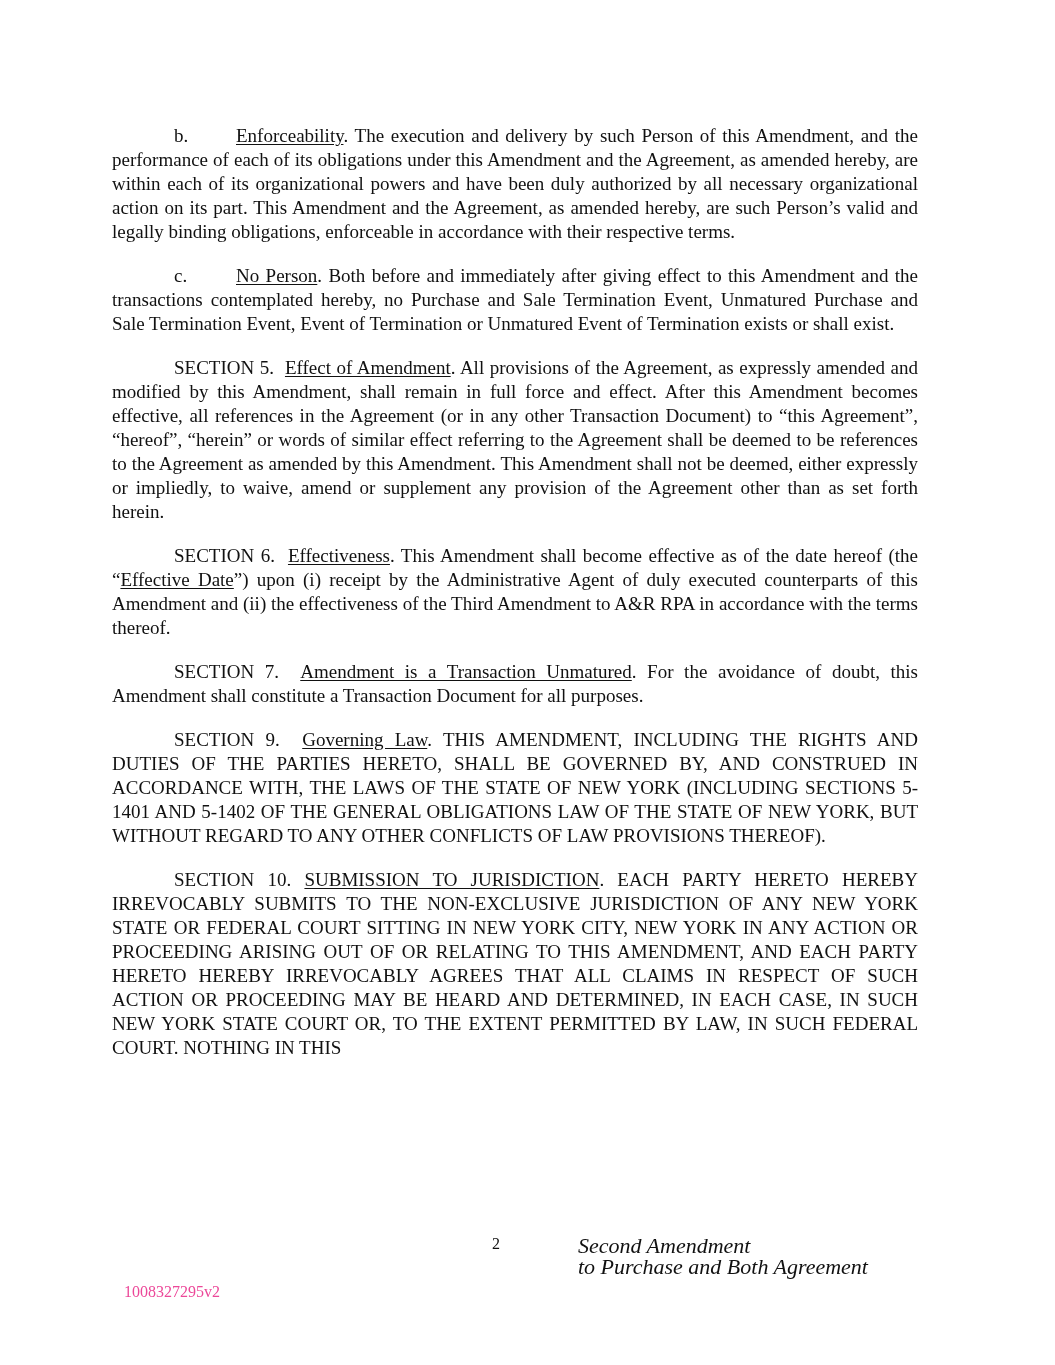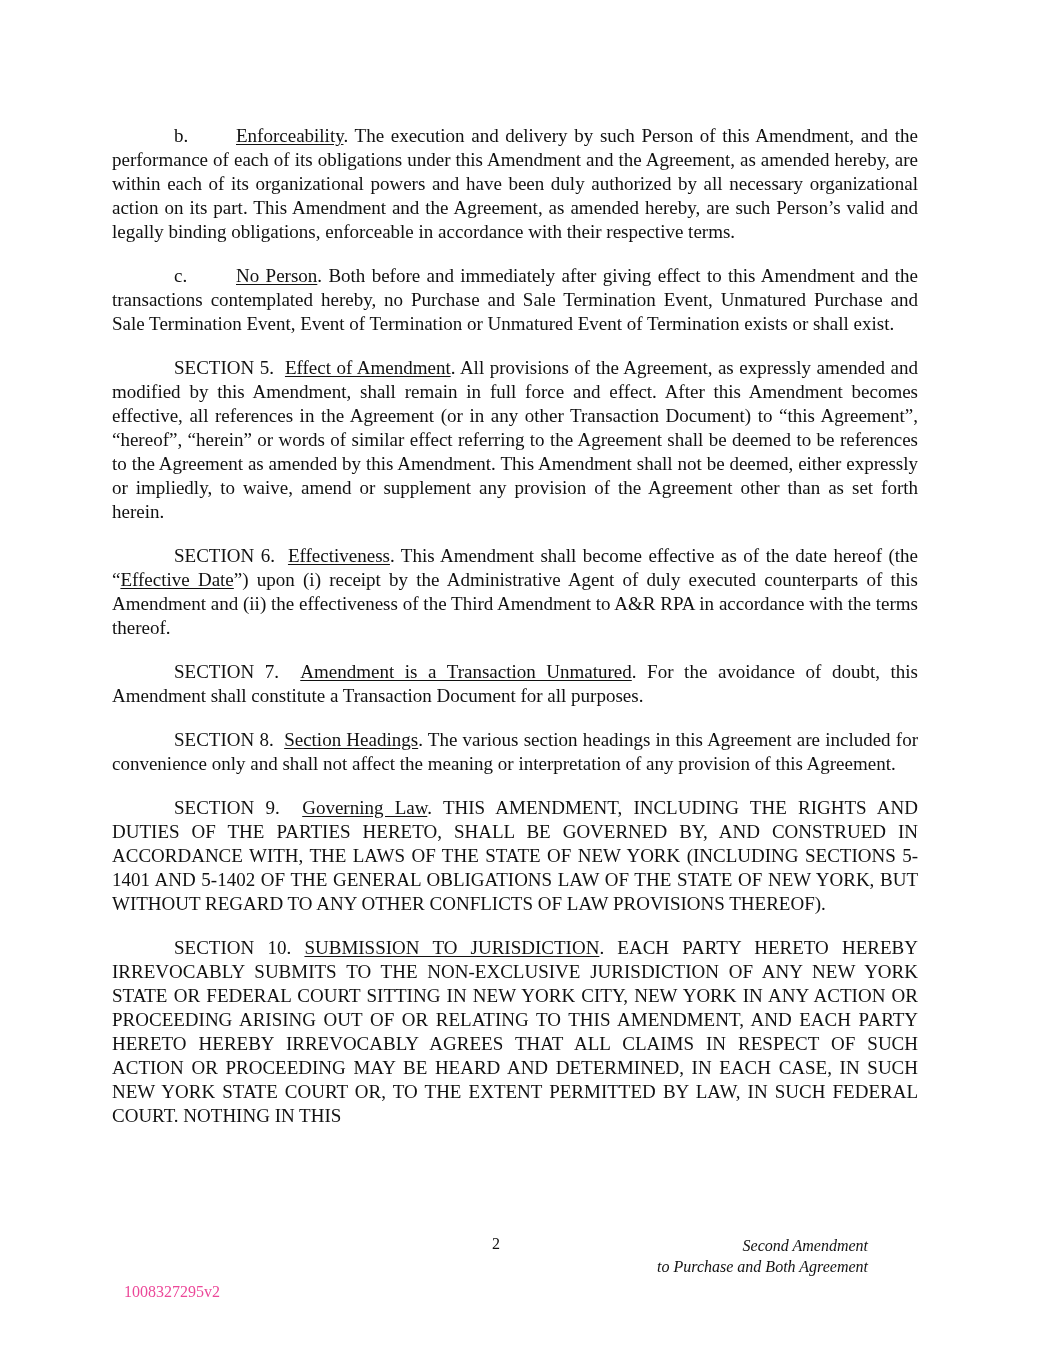--- a/index.html
+++ b/index.html
@@ -10,22 +10,22 @@
       color: #111111;
     }
     .para { margin: 0 0 20px 0; text-align: justify; text-indent: 62px; }
     .para .u { text-decoration: underline; text-underline-offset: 2px; }
     .lbl { display: inline-block; width: 62px; text-indent: 0; }
     .footer-num {
       position: absolute; left: 492px; top: 1235px;
       font-family: "Liberation Serif", serif; font-size: 16px; color: #111;
     }
     .footer-title {
-      position: absolute; right: 187px; top: 1235px; text-align: right;
-      font-family: "Liberation Serif", serif; font-size: 16px; font-style: italic; line-height: 21px; color: #111;
+      position: absolute; right: 187px; top: 1235px; 
+      font-family: "Liberation Serif", serif; font-size: 22px; font-style: italic; line-height: 21px; color: #111;
     }
     .doc-id {
       position: absolute; left: 124px; top: 1283px;
       font-family: "Liberation Serif", serif; font-size: 16px; color: #ec4899;
     }
   </style>
 </head>
 <body>
 
 <div class="page">
@@ -33,21 +33,20 @@
   <p class="para"><span class="lbl">b.</span><span class="u">Enforceability</span><span>.  The execution and delivery by such Person of this Amendment, and the performance of each of its obligations under this Amendment and the Agreement, as amended hereby, are within each of its organizational powers and have been duly authorized by all necessary organizational action on its part.  This Amendment and the Agreement, as amended hereby, are such Person’s valid and legally binding obligations, enforceable in accordance with their respective terms.</span></p>
 
   <p class="para"><span class="lbl">c.</span><span class="u">No Person</span><span>.  Both before and immediately after giving effect to this Amendment and the transactions contemplated hereby, no Purchase and Sale Termination Event, Unmatured Purchase and Sale Termination Event, Event of Termination or Unmatured Event of Termination exists or shall exist.</span></p>
 
   <p class="para"><span>SECTION 5.</span>&nbsp;&nbsp;<span class="u">Effect of Amendment</span><span>.  All provisions of the Agreement, as expressly amended and modified by this Amendment, shall remain in full force and effect.  After this Amendment becomes effective, all references in the Agreement (or in any other Transaction Document) to “this Agreement”, “hereof”, “herein” or words of similar effect referring to the Agreement shall be deemed to be references to the Agreement as amended by this Amendment.  This Amendment shall not be deemed, either expressly or impliedly, to waive, amend or supplement any provision of the Agreement other than as set forth herein.</span></p>
 
   <p class="para"><span>SECTION 6.</span>&nbsp;&nbsp;<span class="u">Effectiveness</span><span>.  This Amendment shall become effective as of the date hereof (the “</span><span class="u">Effective Date</span><span>”) upon (i) receipt by the Administrative Agent of duly executed counterparts of this Amendment and (ii) the effectiveness of the Third Amendment to A&amp;R RPA in accordance with the terms thereof.</span></p>
 
   <p class="para"><span>SECTION 7.</span>&nbsp;&nbsp;<span class="u">Amendment is a Transaction Unmatured</span><span>.  For the avoidance of doubt, this Amendment shall constitute a Transaction Document for all purposes.</span></p>
 
-  <p class="para"><span>SECTION 8.</span>&nbsp;&nbsp;<span class="u">Section Headings</span><span>.  The various section headings in this Agreement are included for convenience only and shall not affect the meaning or interpretation of any provision of this Agreement.</span></p>
 
   <p class="para"><span>SECTION 9.</span>&nbsp;&nbsp;<span class="u">Governing Law</span><span>.  THIS AMENDMENT, INCLUDING THE RIGHTS AND DUTIES OF THE PARTIES HERETO, SHALL BE GOVERNED BY, AND CONSTRUED IN ACCORDANCE WITH, THE LAWS OF THE STATE OF NEW YORK (INCLUDING SECTIONS 5-1401 AND 5-1402 OF THE GENERAL OBLIGATIONS LAW OF THE STATE OF NEW YORK, BUT WITHOUT REGARD TO ANY OTHER CONFLICTS OF LAW PROVISIONS THEREOF).</span></p>
 
   <p class="para"><span>SECTION 10.</span>&nbsp;<span class="u">SUBMISSION TO JURISDICTION</span><span>.   EACH PARTY HERETO HEREBY IRREVOCABLY SUBMITS TO THE NON-EXCLUSIVE JURISDICTION OF ANY NEW YORK STATE OR FEDERAL COURT SITTING IN NEW YORK CITY, NEW YORK IN ANY ACTION OR PROCEEDING ARISING OUT OF OR RELATING TO THIS AMENDMENT, AND EACH PARTY HERETO HEREBY IRREVOCABLY AGREES THAT ALL CLAIMS IN RESPECT OF SUCH ACTION OR PROCEEDING MAY BE HEARD AND DETERMINED, IN EACH CASE, IN SUCH NEW YORK STATE COURT OR, TO THE EXTENT PERMITTED BY LAW, IN SUCH FEDERAL COURT.  NOTHING IN THIS</span></p>
 
 </div>
 
 <div class="footer-num">2</div>
 <div class="footer-title">
   <div>Second Amendment</div>

